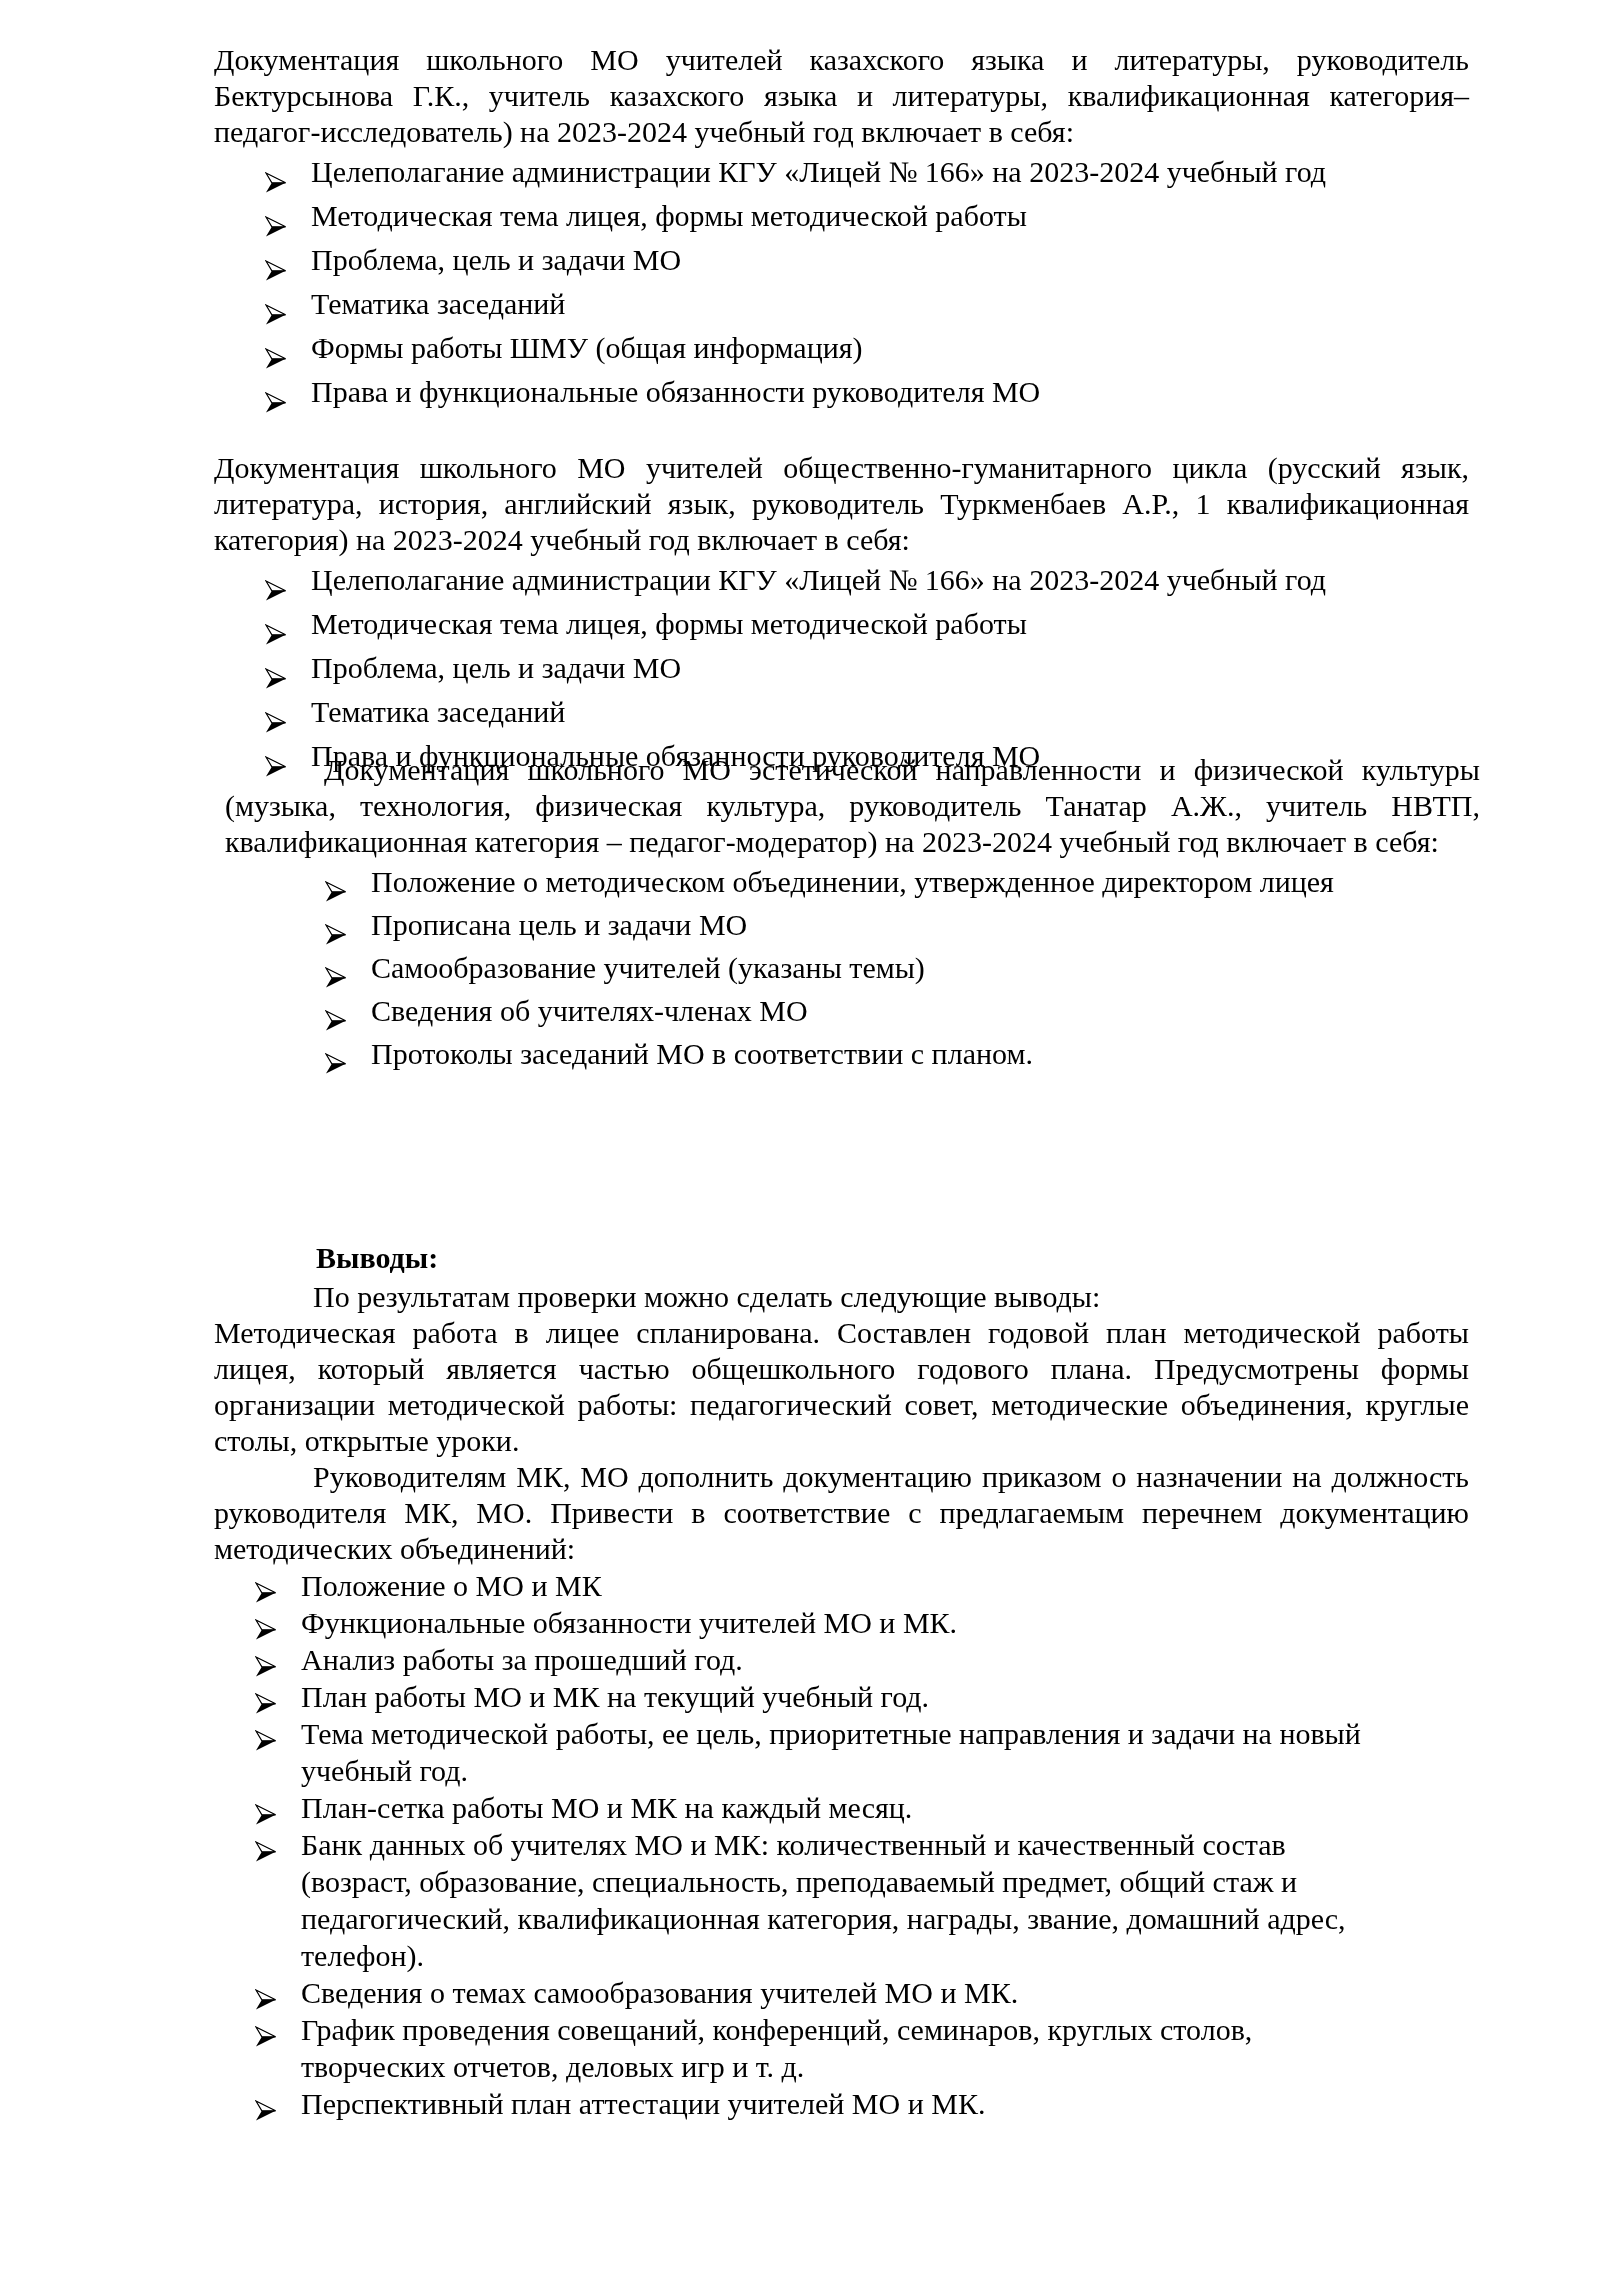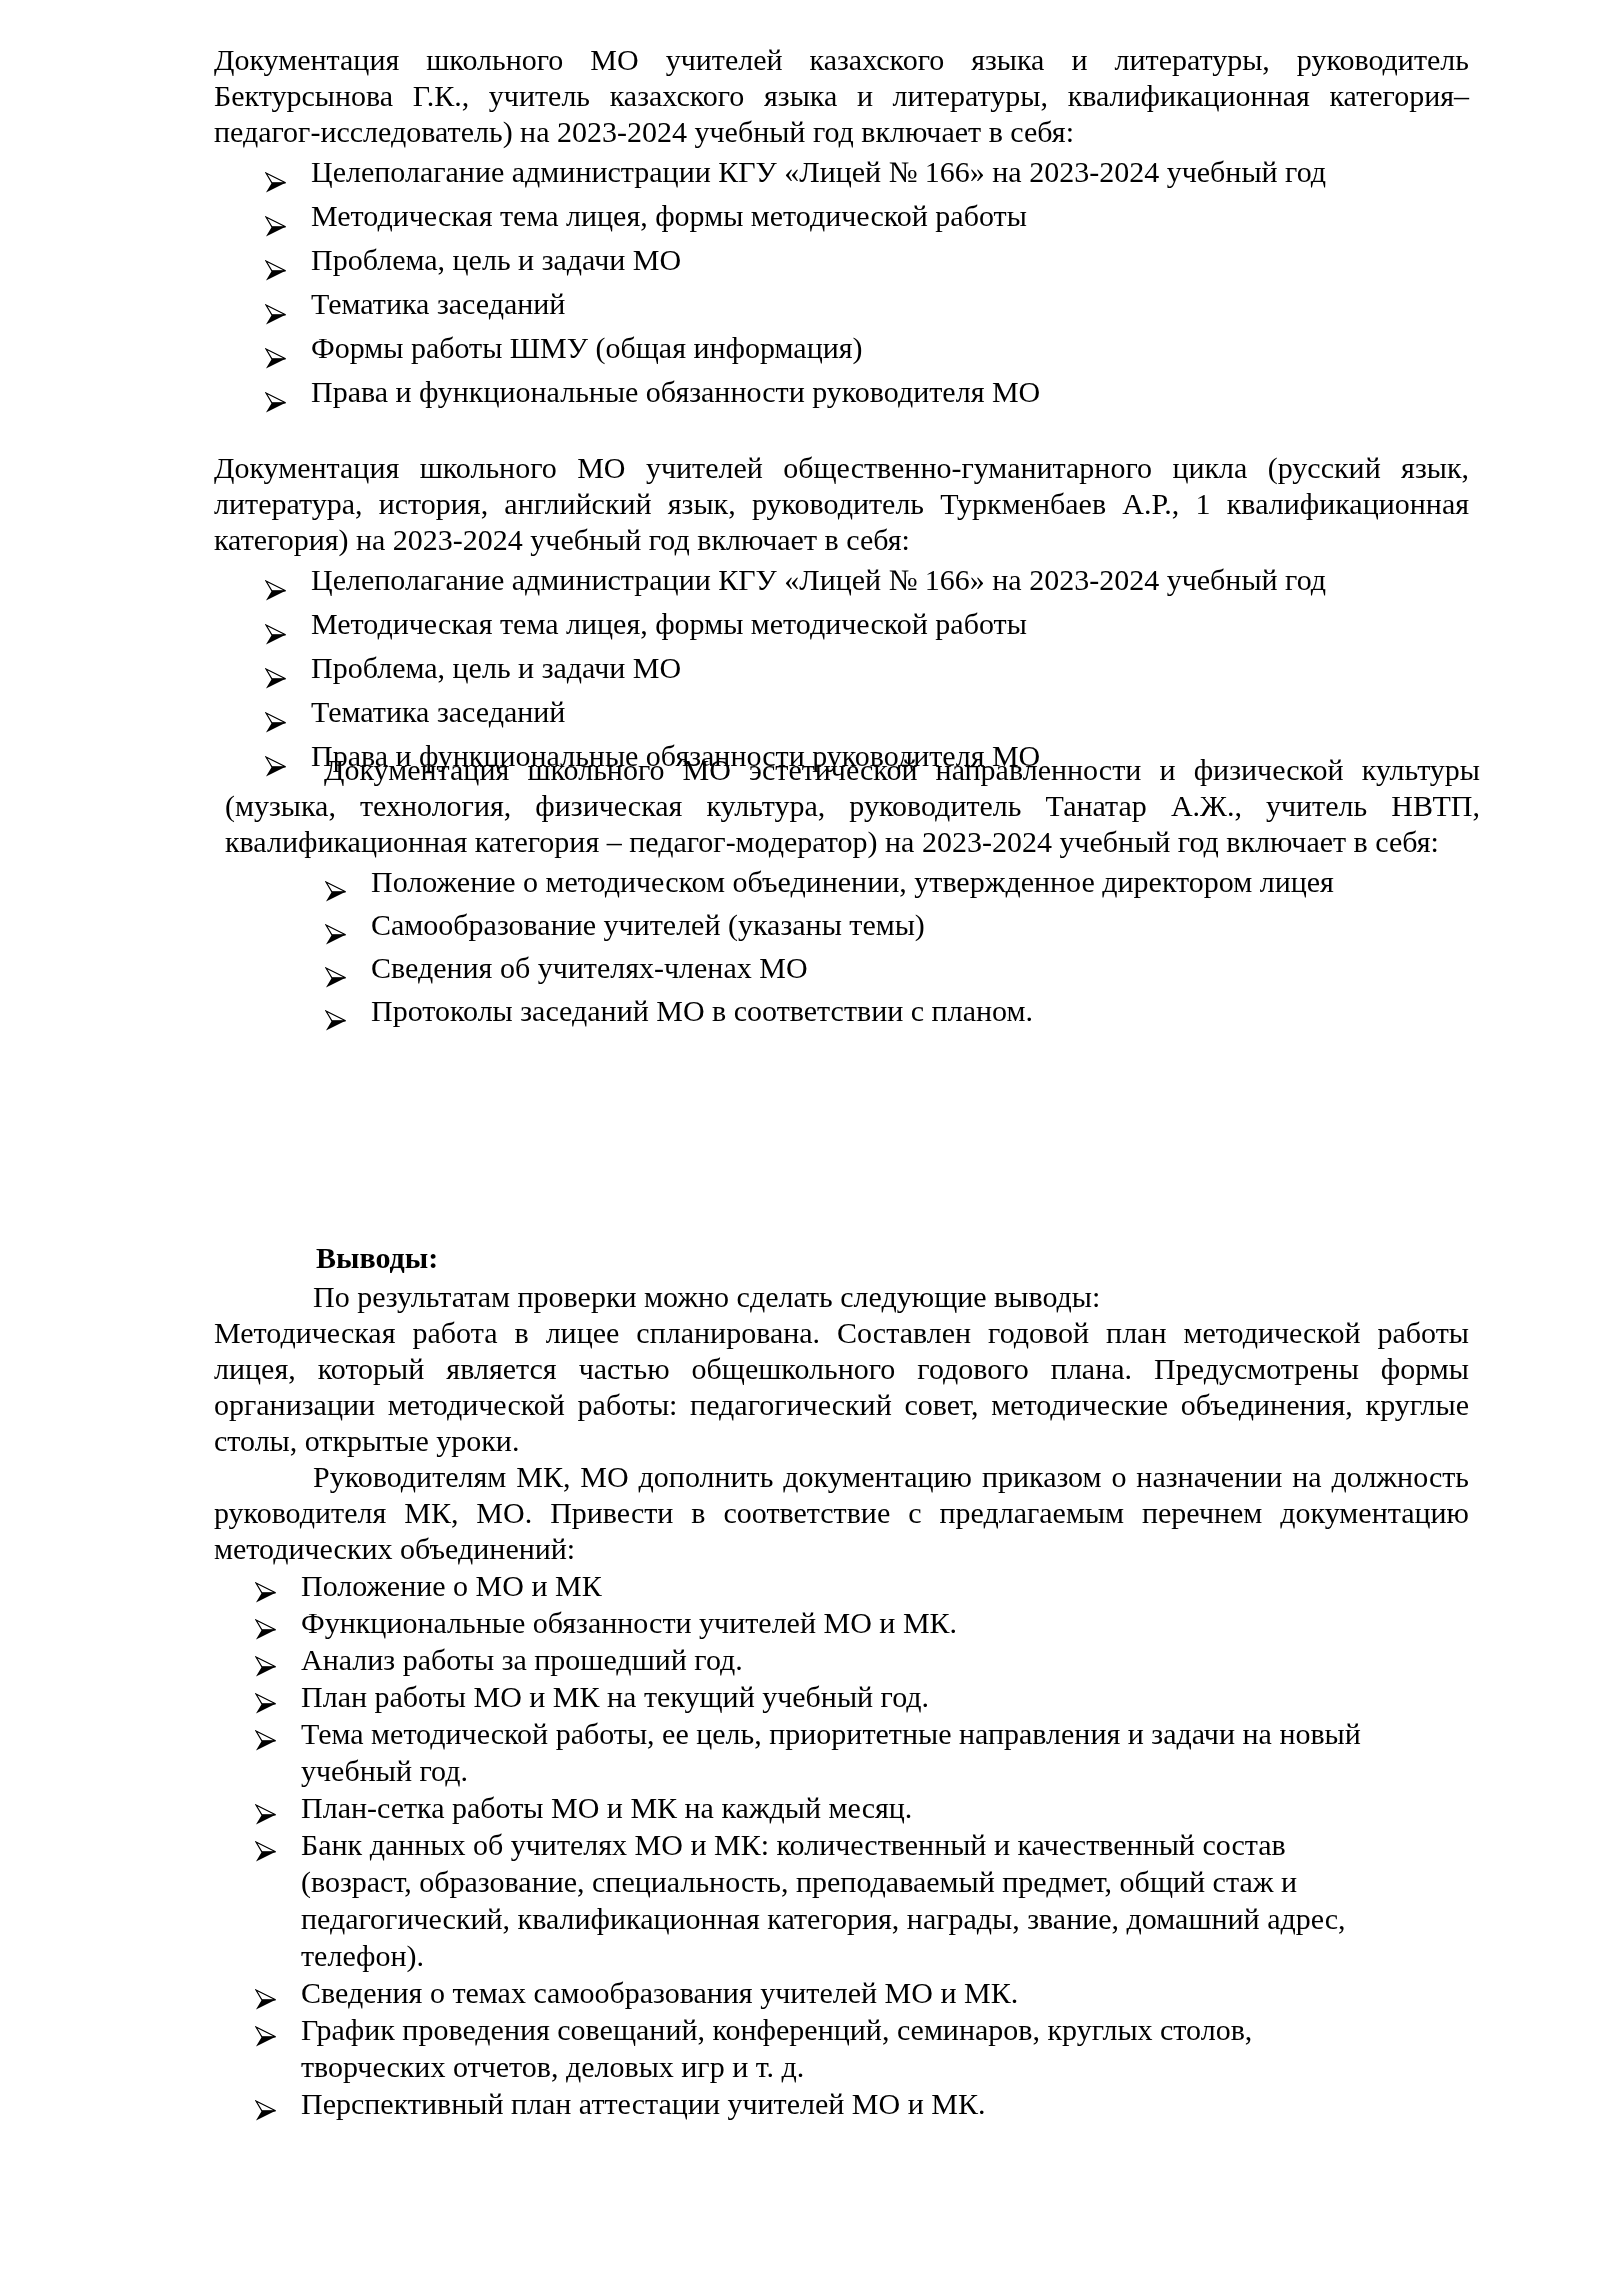--- a/index.html
+++ b/index.html
@@ -153,20 +153,29 @@
     </span>
     <span class="txt">Положение о методическом объединении, утвержденное директором лицея</span>
   </li>
         <li>
     <span class="bullet">
       <svg viewBox="0 0 22 22" xmlns="http://www.w3.org/2000/svg">
         <polygon points="1,1 21,11 1,21 7,11" fill="#000"></polygon>
         <polygon points="1,1 21,11 7,11" fill="#fff" stroke="#000" stroke-width="1.2"></polygon>
       </svg>
     </span>
+    <span class="txt">Прописана цель и задачи МО</span>
+  </li>
+        <li>
+    <span class="bullet">
+      <svg viewBox="0 0 22 22" xmlns="http://www.w3.org/2000/svg">
+        <polygon points="1,1 21,11 1,21 7,11" fill="#000"></polygon>
+        <polygon points="1,1 21,11 7,11" fill="#fff" stroke="#000" stroke-width="1.2"></polygon>
+      </svg>
+    </span>
     <span class="txt">Самообразование учителей (указаны темы)</span>
   </li>
         <li>
     <span class="bullet">
       <svg viewBox="0 0 22 22" xmlns="http://www.w3.org/2000/svg">
         <polygon points="1,1 21,11 1,21 7,11" fill="#000"></polygon>
         <polygon points="1,1 21,11 7,11" fill="#fff" stroke="#000" stroke-width="1.2"></polygon>
       </svg>
     </span>
     <span class="txt">Сведения об учителях-членах МО</span>

